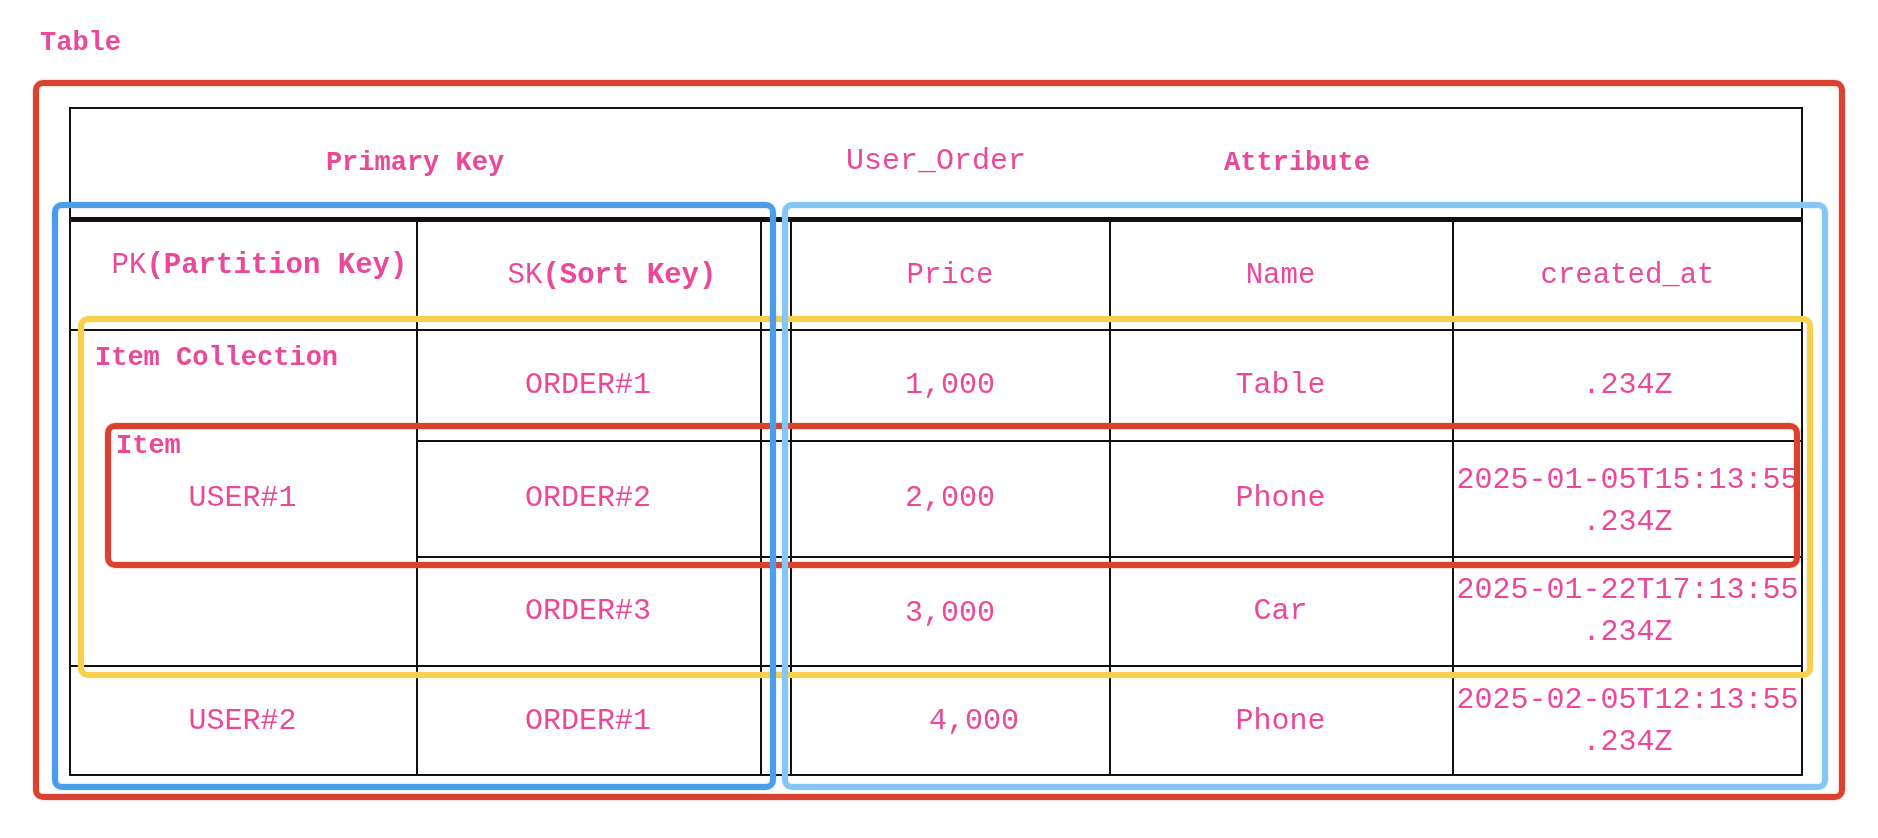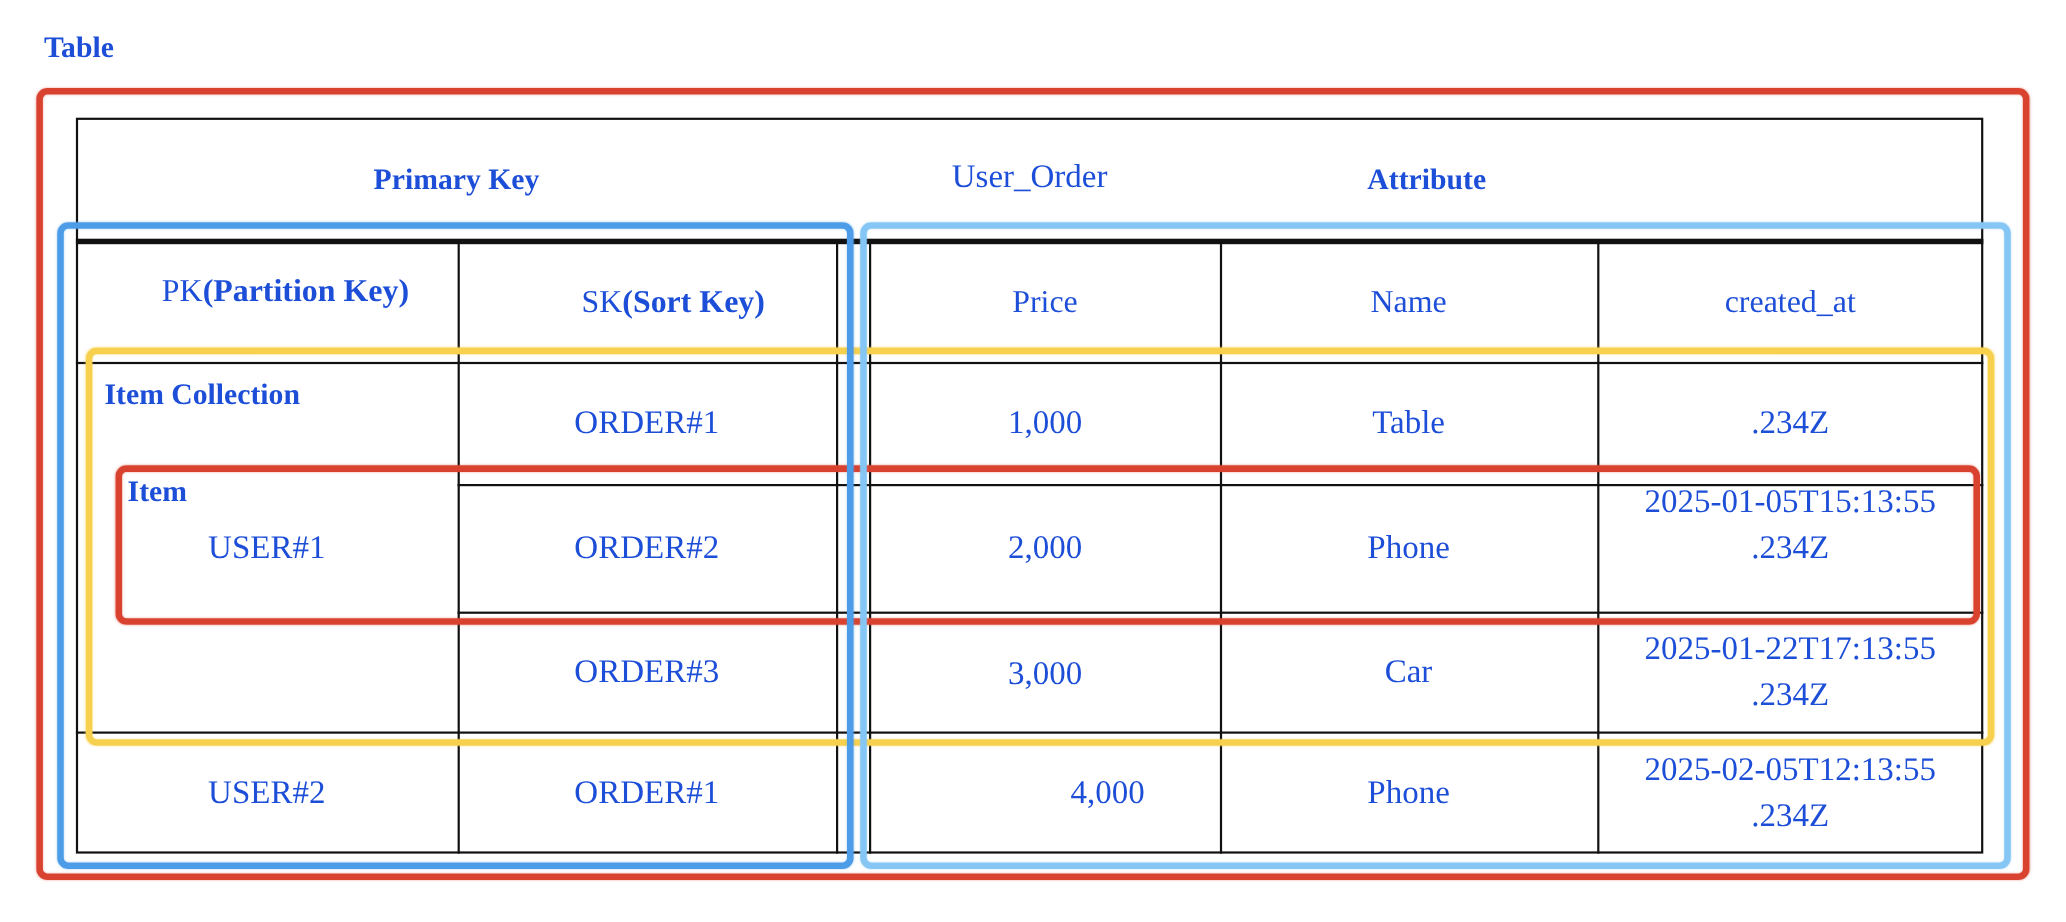--- a/index.html
+++ b/index.html
@@ -1,22 +1,22 @@
 <!DOCTYPE html>
 <html><head>
 <meta charset="utf-8">
 <style>
   html,body{margin:0;padding:0;background:#ffffff;}
   *{box-sizing:border-box;}
   #canvas{
     position:relative;
     width:1878px;height:838px;
     background:#ffffff;
-    font-family:Liberation Serif, serif;
-    color:#1d4ed8;
+    font-family:Liberation Mono, monospace;
+    color:#ec4899;
     overflow:hidden;
   }
   .abs{position:absolute;}
   .center{display:flex;align-items:center;justify-content:center;text-align:left;}
   
   .table-frame{border:2px solid #111;}
   .hline{background:#111;height:2px;}
   .hline.thick{height:5px;}
   .vline{background:#111;width:2px;}
   
@@ -83,36 +83,36 @@
   <div class="abs center cell" style="left:416px;top:330px;width:344px;height:110px;">ORDER#1</div>
   <div class="abs center cell" style="left:791px;top:330px;width:318px;height:110px;">1,000</div>
   <div class="abs center cell" style="left:1109px;top:330px;width:343px;height:110px;">Table</div>
   <div class="abs center ts" style="left:1452px;top:330px;width:351px;height:110px;flex-direction:column;">
     <div>.234Z</div>
   </div>
 
   <div class="abs center cell" style="left:416px;top:440px;width:344px;height:116px;">ORDER#2</div>
   <div class="abs center cell" style="left:791px;top:440px;width:318px;height:116px;">2,000</div>
   <div class="abs center cell" style="left:1109px;top:440px;width:343px;height:116px;">Phone</div>
-  <div class="abs center ts" style="left:1452px;top:415px;width:351px;height:124px;flex-direction:column;">
+  <div class="abs center ts" style="left:1452px;top:439px;width:351px;height:124px;flex-direction:column;">
     <div>2025-01-05T15:13:55</div>
     <div>.234Z</div>
   </div>
 
   <div class="abs center cell" style="left:416px;top:556px;width:344px;height:109px;">ORDER#3</div>
   <div class="abs center cell" style="left:791px;top:556px;width:318px;height:114px;">3,000</div>
   <div class="abs center cell" style="left:1109px;top:556px;width:343px;height:109px;">Car</div>
   <div class="abs center ts" style="left:1452px;top:556px;width:351px;height:109px;flex-direction:column;">
     <div>2025-01-22T17:13:55</div>
     <div>.234Z</div>
   </div>
 
   <div class="abs center cell" style="left:69px;top:665px;width:347px;height:111px;">USER#2</div>
   <div class="abs center cell" style="left:416px;top:665px;width:344px;height:111px;">ORDER#1</div>
-  <div class="abs center cell" style="left:824px;top:665px;width:318px;height:111px;padding-left:48px;">4,000</div>
+  <div class="abs center cell" style="left:791px;top:665px;width:318px;height:111px;padding-left:48px;">4,000</div>
   <div class="abs center cell" style="left:1109px;top:665px;width:343px;height:111px;">Phone</div>
   <div class="abs center ts" style="left:1452px;top:665px;width:351px;height:111px;flex-direction:column;">
     <div>2025-02-05T12:13:55</div>
     <div>.234Z</div>
   </div>
 
   <div class="abs sketch yellow" style="left:78px;top:316px;width:1735px;height:362px;"></div>
   <div class="abs mini-label" style="left:95px;top:343px;">Item Collection</div>
 
   <div class="abs sketch red-item" style="left:105px;top:423px;width:1695px;height:145px;"></div>

